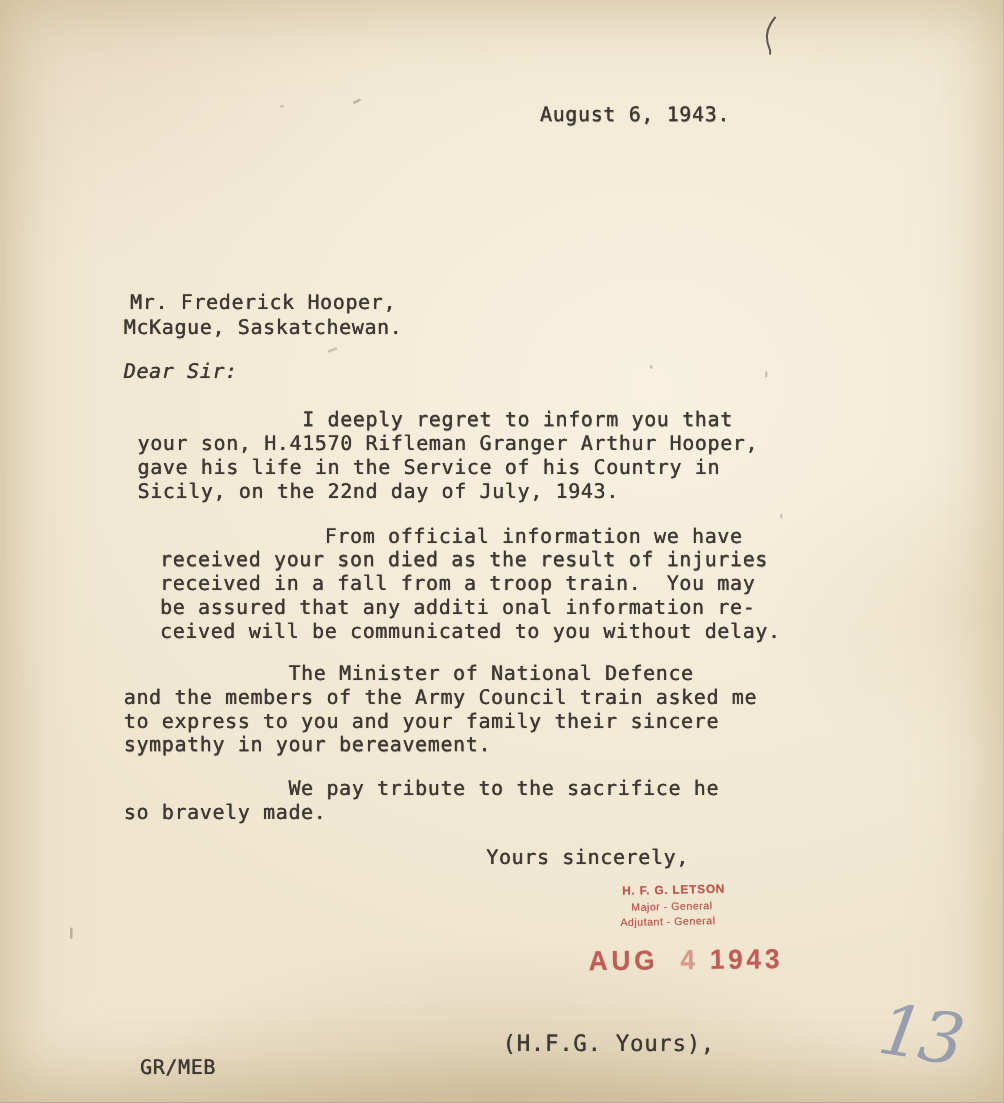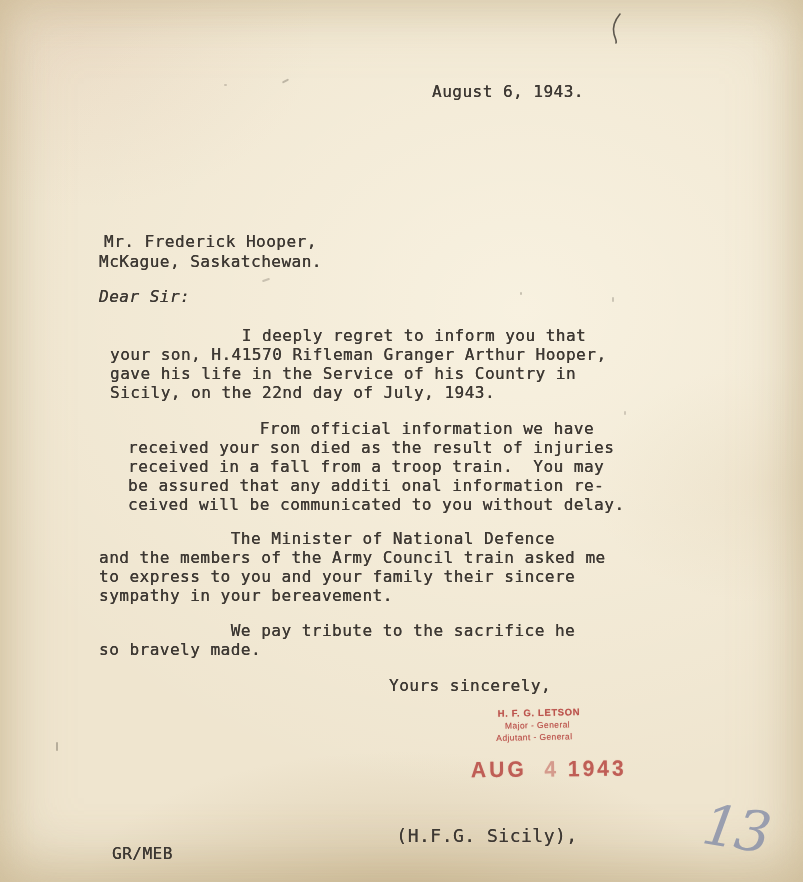--- a/index.html
+++ b/index.html
@@ -142,21 +142,21 @@
 
   <div class="stamp-name">
     <div class="l1">H. F. G. LETSON</div>
     <div class="l2">Major - General</div>
     <div class="l3">Adjutant - General</div>
   </div>
 
   <div class="stamp-date"><span>AUG</span><span>  </span><span class="day">4</span><span> </span><span>1943</span></div>
 
   <div class="sigblock">
-    <div>(H.F.G. Sicily),</div>
+    <div>(H.F.G. Yours),</div>
     
     
   </div>
 
   <div class="typed initials">GR/MEB</div>
 
   <div class="pencil">13</div>
 
 </div>
 

